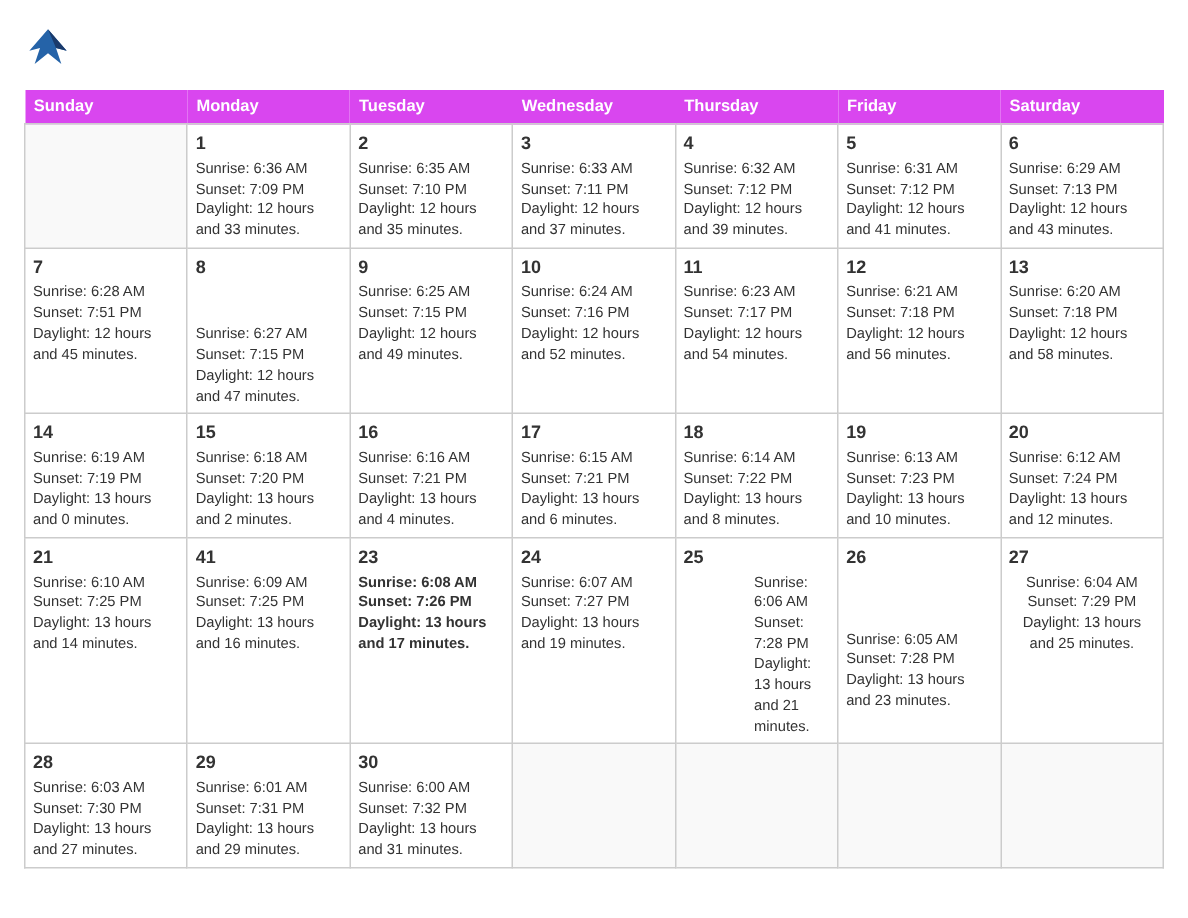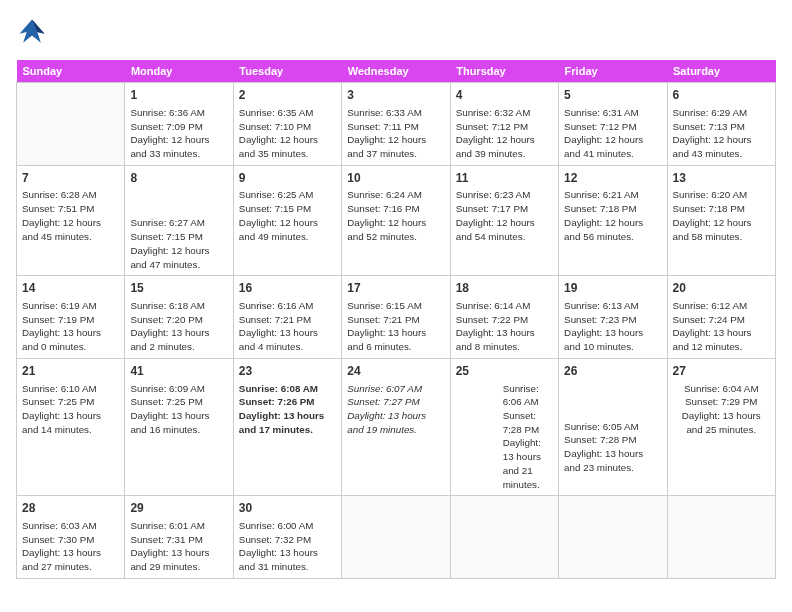--- a/index.html
+++ b/index.html
@@ -276,21 +276,21 @@
         </td>
         <td>
           <span class="day-num">23</span>
           <div class="day-detail" style="white-space: pre-line; font-weight: bold;">Sunrise: 6:08 AM
 Sunset: 7:26 PM
 Daylight: 13 hours
 and 17 minutes.</div>
         </td>
         <td>
           <span class="day-num">24</span>
-          <div class="day-detail" style="white-space: pre-line; font-style: italic;">Sunrise: 6:07 AM
+          <div class="day-detail" style="white-space: pre-line;">Sunrise: 6:07 AM
 Sunset: 7:27 PM
 Daylight: 13 hours
 and 19 minutes.</div>
         </td>
         <td>
           <span class="day-num">25</span>
           <div class="day-detail" style="white-space: pre-line; margin-left: 47px;">Sunrise: 6:06 AM
 Sunset: 7:28 PM
 Daylight: 13 hours
 and 21 minutes.</div>

